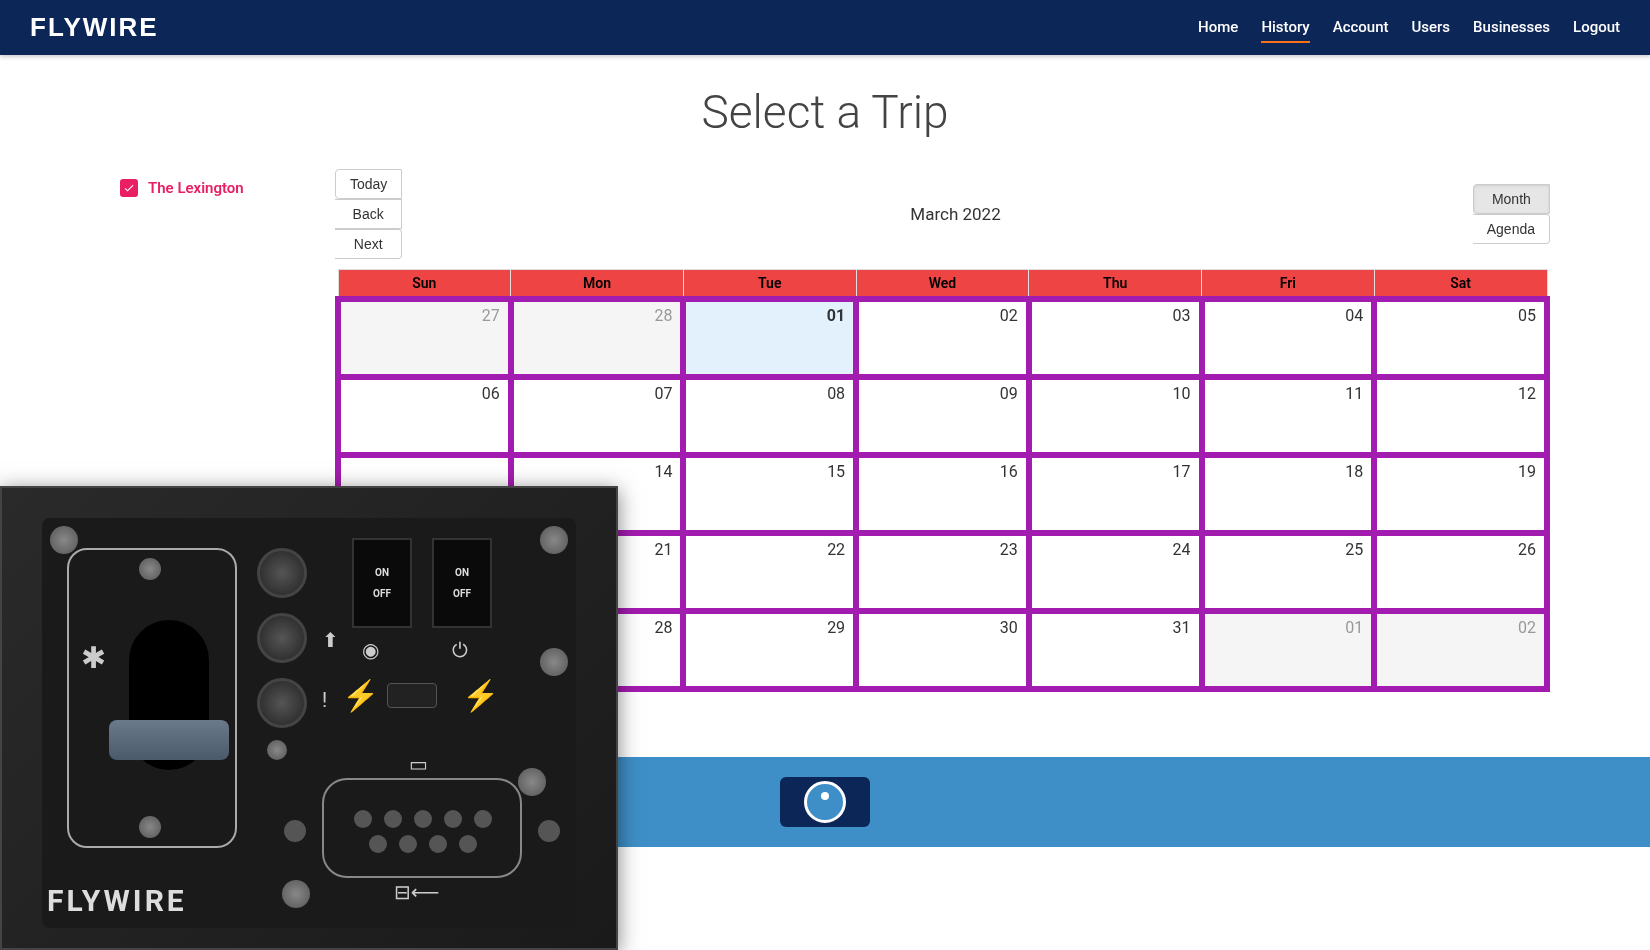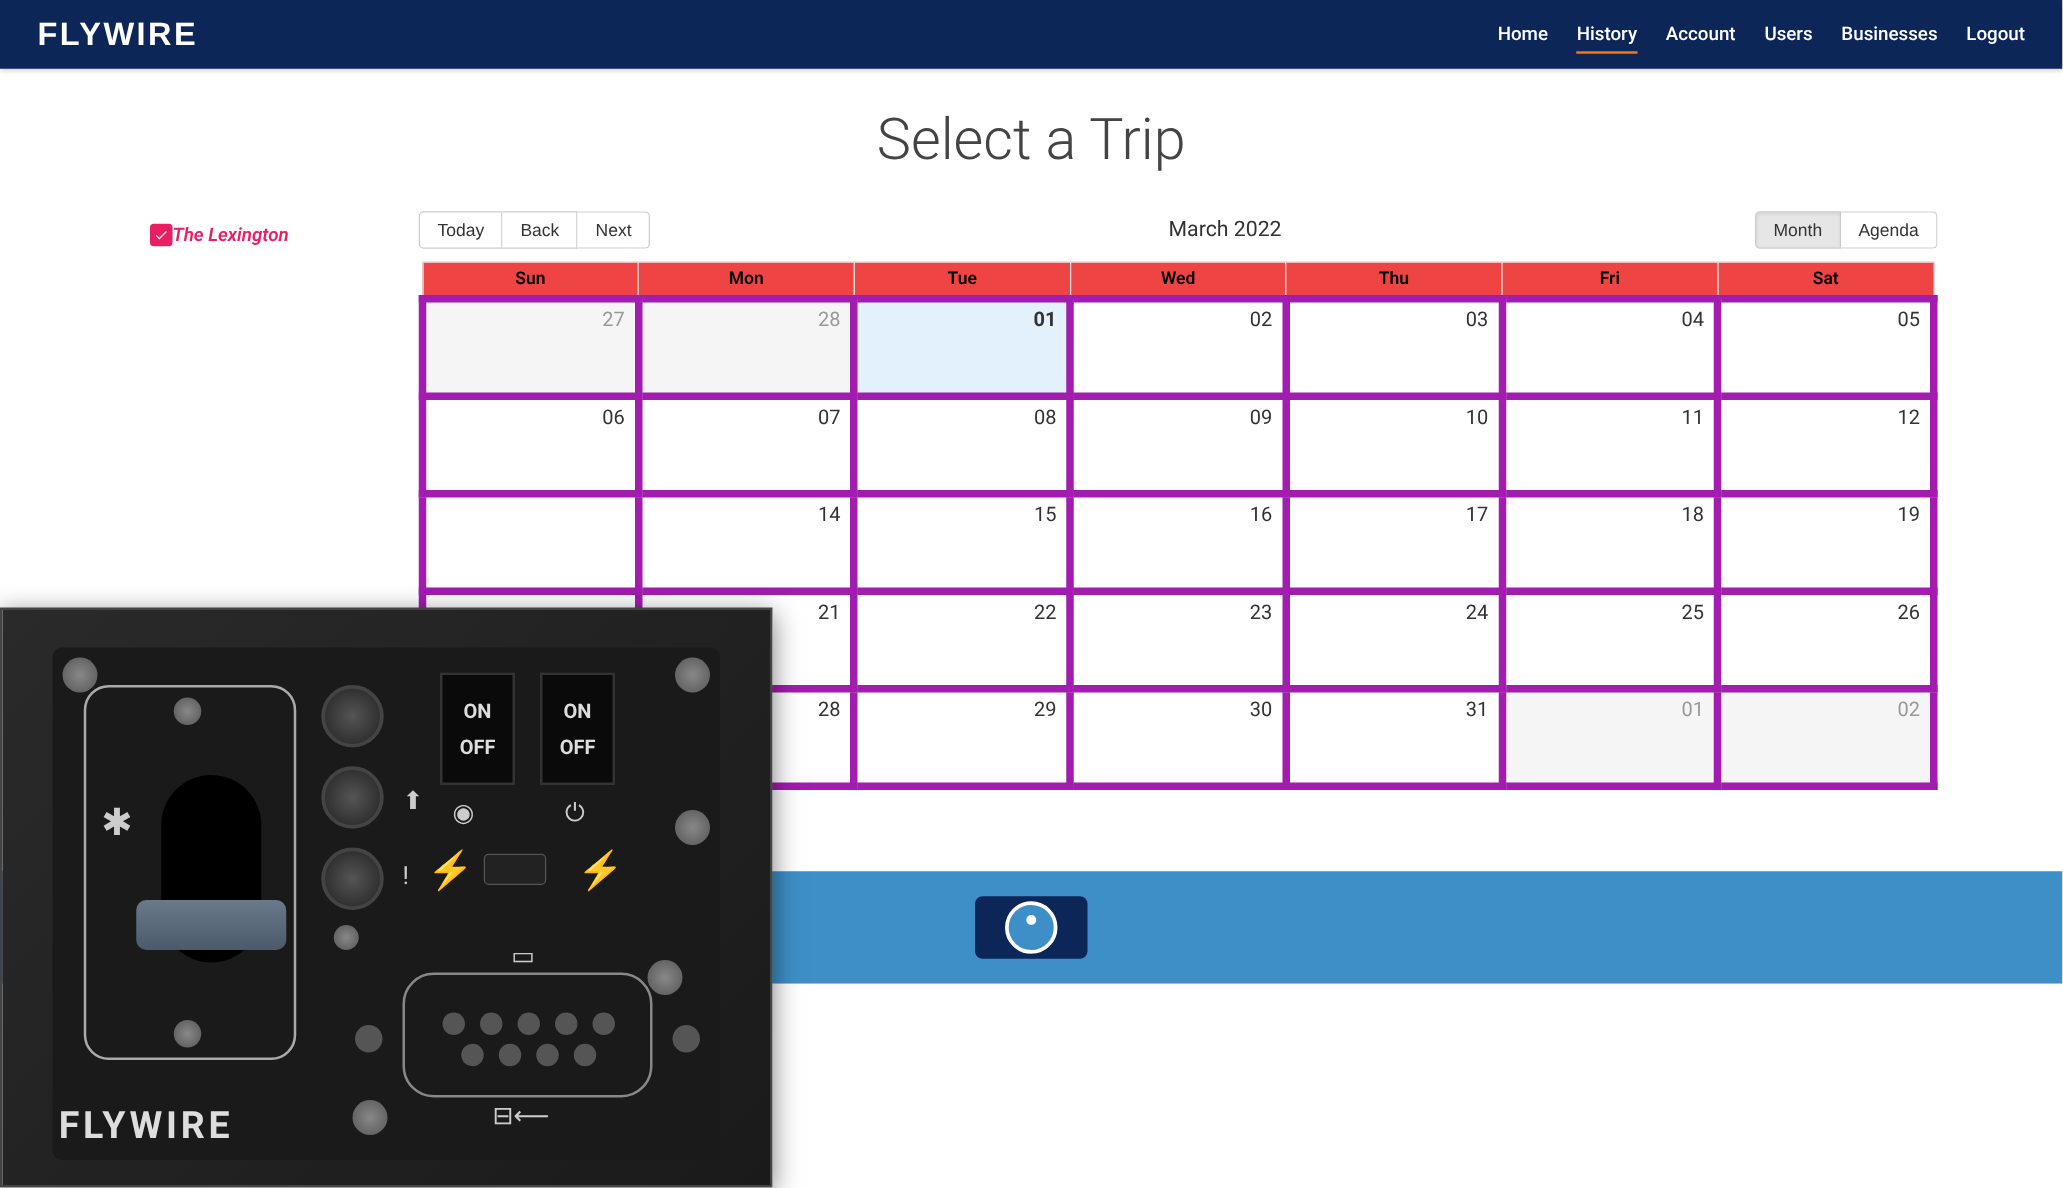--- a/index.html
+++ b/index.html
@@ -55,21 +55,21 @@
       display: flex;
       padding: 0 100px 0 120px;
     }
     .sidebar {
       width: 215px;
       padding-top: 10px;
     }
     .checkbox-row {
       display: flex;
       align-items: center;
-      font-style: italic;
+      gap: 10px;
     }
     .checkbox {
       width: 18px;
       height: 18px;
       background: #e91e63;
       border-radius: 3px;
       display: flex;
       align-items: center;
       justify-content: center;
       cursor: pointer;
@@ -88,20 +88,21 @@
       flex: 1;
     }
     .calendar-toolbar {
       display: flex;
       justify-content: space-between;
       align-items: center;
       margin-bottom: 10px;
     }
     .btn-group {
       display: flex;
+      flex-direction: column;
     }
     .btn {
       background: #fff;
       border: 1px solid #ccc;
       padding: 6px 14px;
       font-size: 14px;
       cursor: pointer;
       color: #333;
     }
     .btn:first-child {
@@ -262,21 +263,21 @@
       background: #0a0a0a;
       border: 2px solid #333;
       border-radius: 0;
       position: absolute;
       display: flex;
       flex-direction: column;
       align-items: center;
       justify-content: center;
       gap: 10px;
       color: #ddd;
-      font-size: 16px;
+      font-size: 10px;
       font-weight: bold;
     }
     .device-port-panel {
       position: absolute;
       left: 280px;
       top: 260px;
       width: 200px;
       height: 100px;
       border: 2px solid #888;
       border-radius: 25px;

